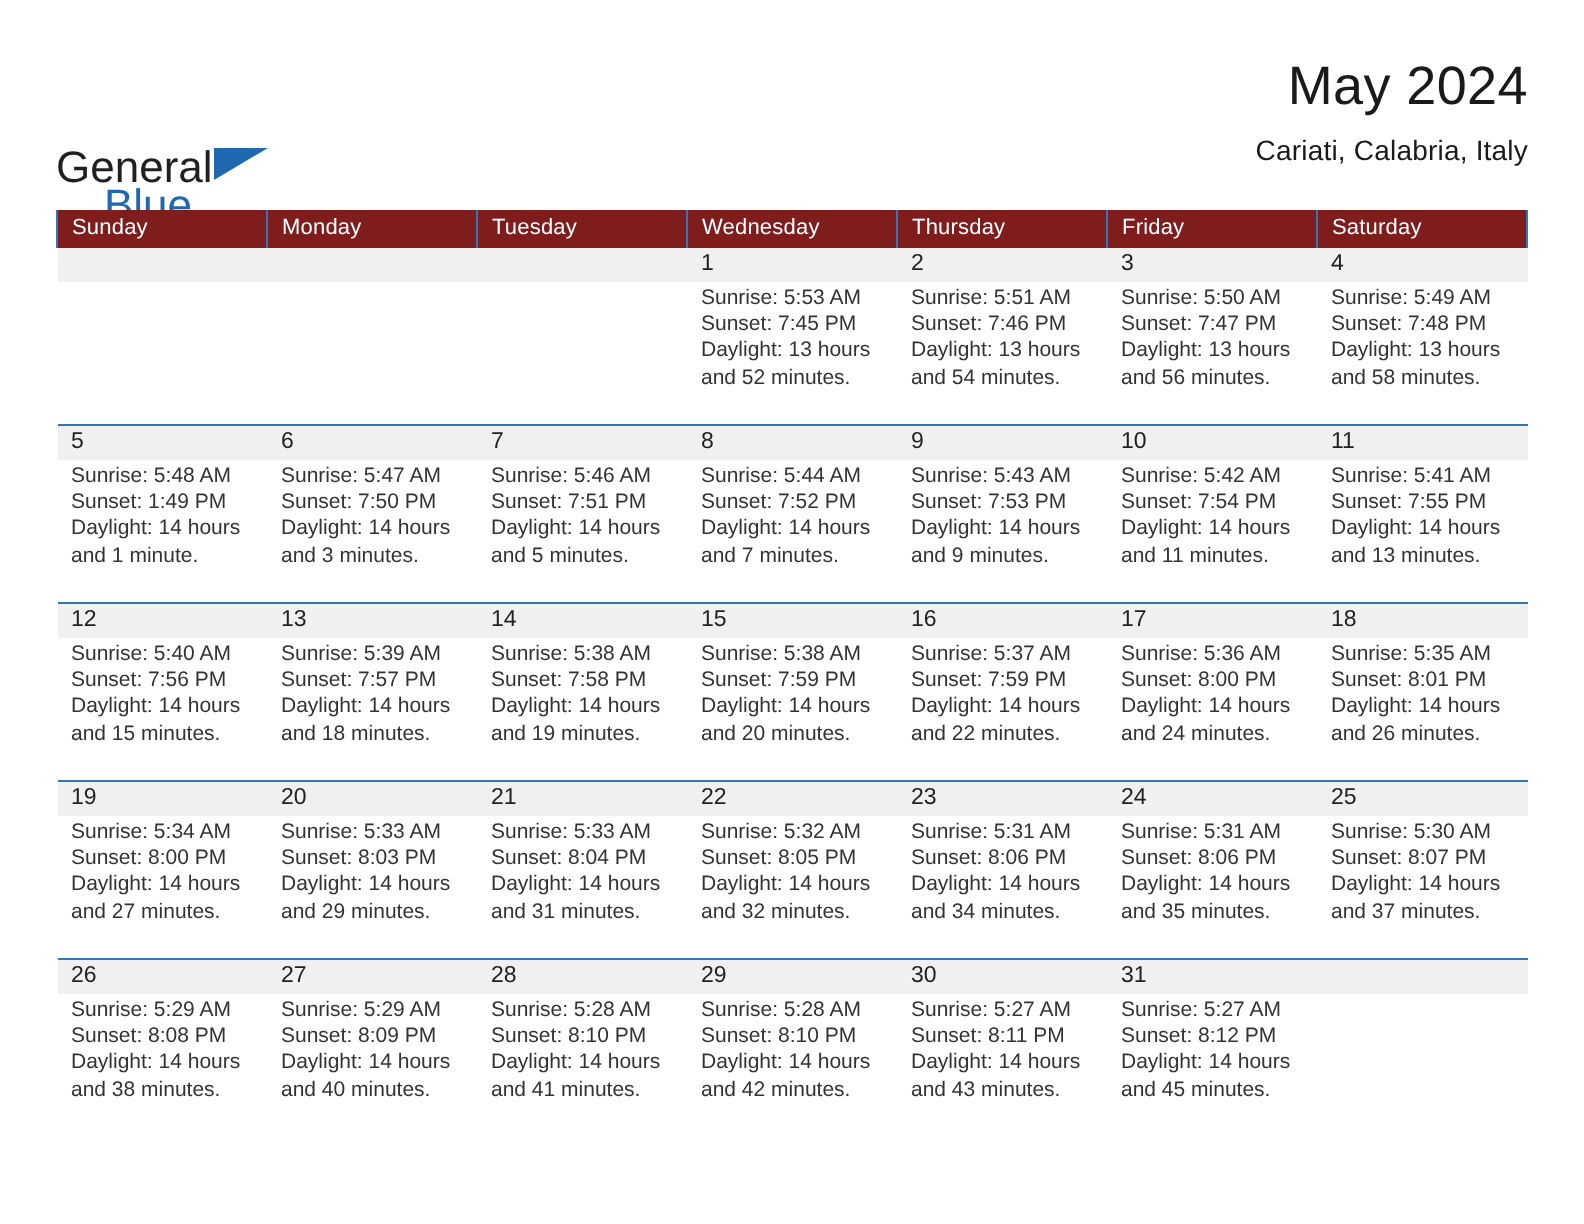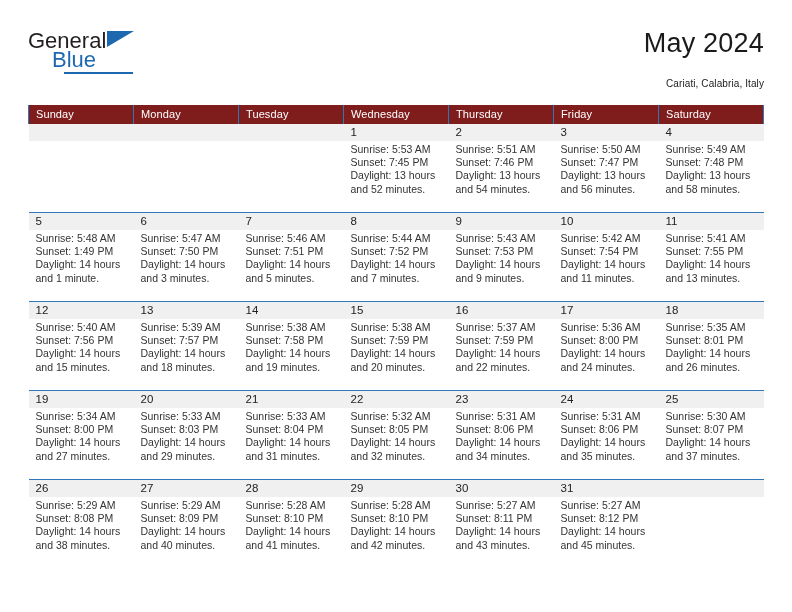--- a/index.html
+++ b/index.html
@@ -32,20 +32,21 @@
     align-items: flex-start;
     justify-content: space-between;
   }
 
   
   .logo {
     position: relative;
     width: 120px;
     height: 52px;
     padding-left: 2px;
+    margin-top: 43px;
   }
   .logo-general {
     position: absolute;
     left: 0;
     top: 2px;
     font-size: 22px;
     letter-spacing: 0px;
     color: #231f20;
     font-family: "Liberation Sans", sans-serif;
     font-weight: 400;
@@ -80,25 +81,25 @@
   
   .titles { text-align: right; padding-top: 0px; }
   .cal-title {
     font-size: 27px;
     color: #1a1a1a;
     font-weight: 400;
     line-height: 34px;
     letter-spacing: 0.2px;
   }
   .cal-subtitle {
-    font-size: 10px;
+    font-size: 14px;
     color: #1a1a1a;
     font-weight: 400;
     line-height: 20px;
-    margin-top: 14px;
+    margin-top: 5px;
     letter-spacing: 0.1px;
   }
 
   
   .cal {
     position: absolute;
     left: 28px;
     top: 105px;
     width: 736px;
     border-collapse: collapse;

